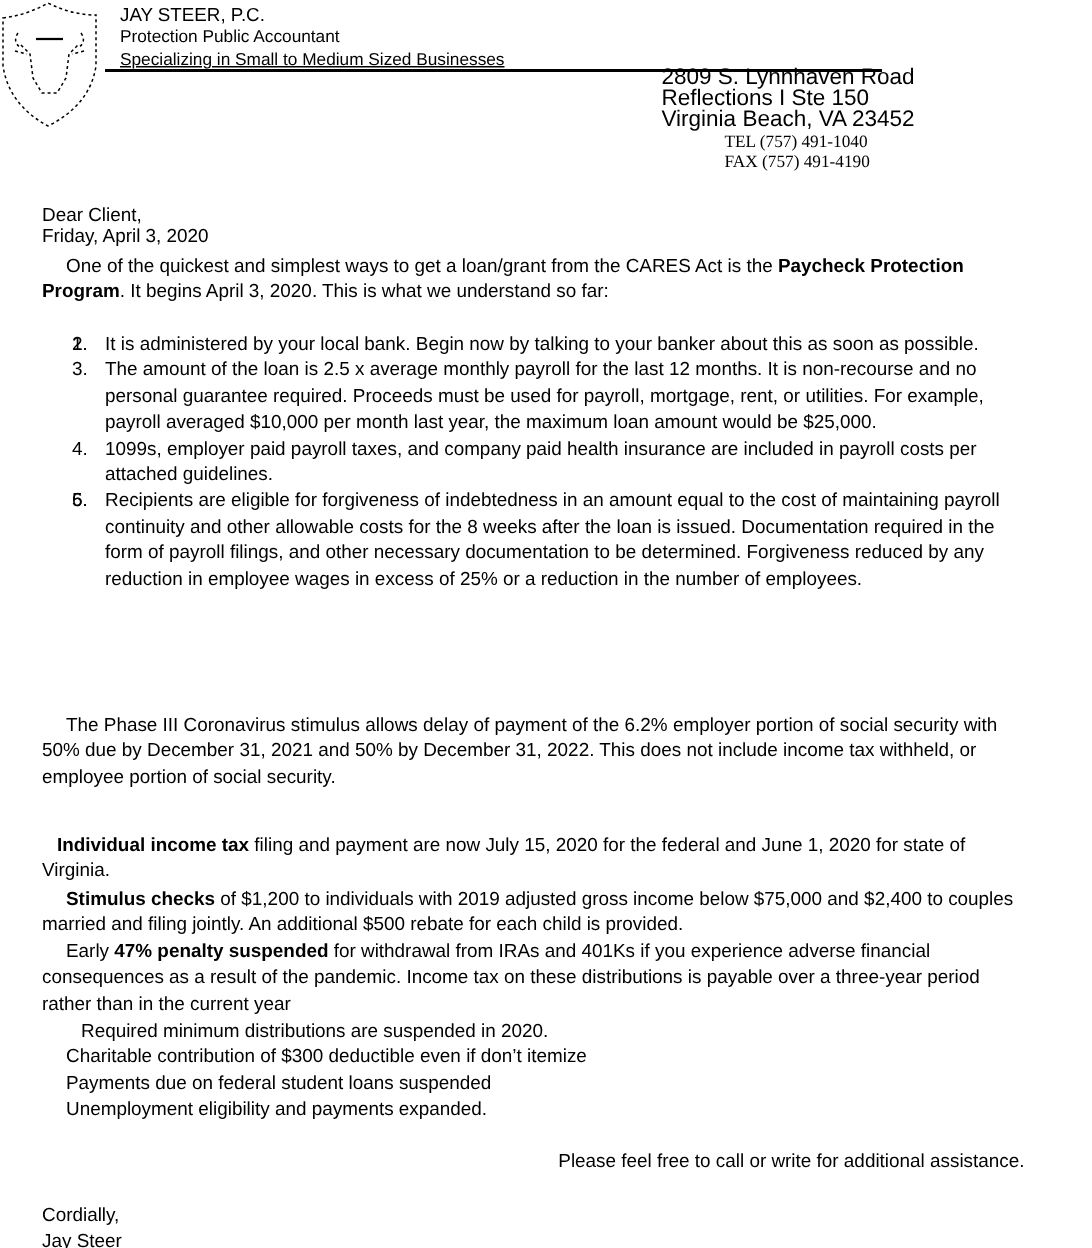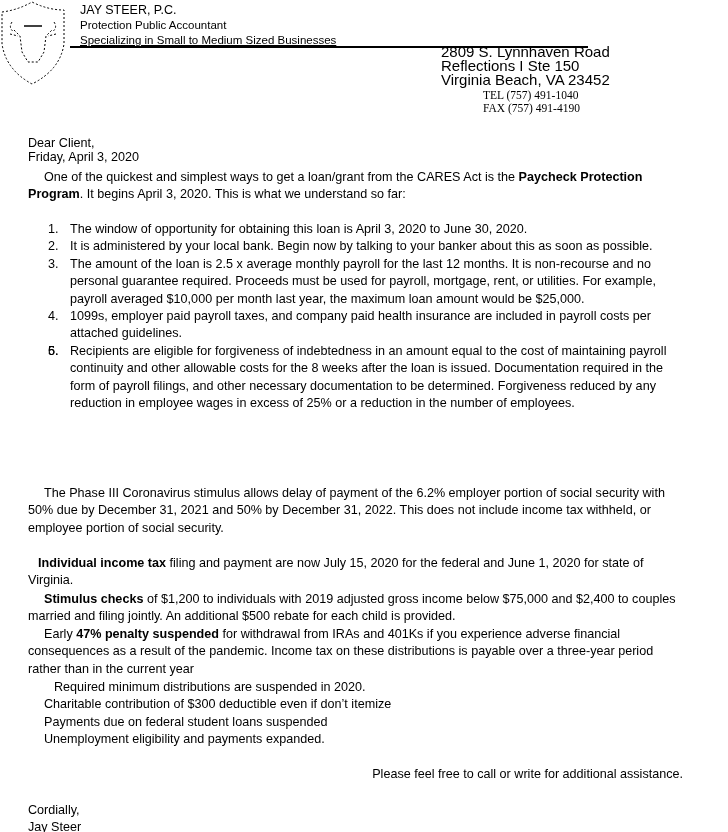--- a/index.html
+++ b/index.html
@@ -45,29 +45,29 @@
 <div class="abs addr" style="top:73px;">Virginia Beach, VA  23452</div>
 <div class="abs phone" style="top:88px;">TEL (757) 491-1040</div>
 <div class="abs phone" style="top:101px;">FAX (757) 491-4190</div>
 
 <div class="para" style="top:117px;margin-top:32px;">Friday, April 3, 2020</div>
 <div class="para" style="top:135px;">Dear Client,</div>
 
 <div class="para indent" style="top:169px;"><span>One of the quickest and simplest ways to get a loan/grant from the CARES Act is the </span><b>Paycheck Protection Program</b><span>.  It begins April 3, 2020.  This is what we understand so far:</span></div>
 
 <ol class="list">
-  <li><span class="num">1.</span><span>The window of opportunity for obtaining this loan is April 3, 2020 to June 30, 2020.</span></li>
+  <li><span class="num">1.</span></li>
   <li><span class="num">2.</span><span> It is administered by your local bank.   Begin now by talking to your banker about this as soon as possible.</span></li>
   <li><span class="num">3.</span><span> The amount of the loan is 2.5 x average monthly payroll for the last 12 months.  It is non-recourse and no personal guarantee required.   Proceeds must be used for payroll, mortgage, rent, or utilities.   For example, payroll averaged $10,000 per month last year, the maximum loan amount would be $25,000.</span></li>
   <li><span class="num">4.</span><span>1099s, employer paid payroll taxes, and company paid health insurance are included in payroll costs per attached guidelines.</span></li>
   <li><span class="num">5.</span></li>
   <li><span class="num">6.</span><span> Recipients are eligible for forgiveness of indebtedness in an amount equal to the cost of maintaining payroll continuity and other allowable costs for the 8 weeks after the loan is issued.   Documentation required in the form of payroll filings, and other necessary documentation to be determined.   Forgiveness reduced by any reduction in employee wages in excess of 25% or a reduction in the number of employees.</span></li>
 </ol>
 
-<div class="para indent" style="top:485px;">The Phase III Coronavirus stimulus allows delay of payment of the 6.2% employer portion of social security with 50% due by December 31, 2021 and 50% by December 31, 2022.  This does not include income tax withheld, or employee portion of social security.</div>
+<div class="para indent" style="top:475px;">The Phase III Coronavirus stimulus allows delay of payment of the 6.2% employer portion of social security with 50% due by December 31, 2021 and 50% by December 31, 2022.  This does not include income tax withheld, or employee portion of social security.</div>
 
 <div class="para" style="top:555px; text-indent:10px;"><b>Individual income tax</b><span> filing and payment are now July 15, 2020 for the federal and June 1, 2020 for state of Virginia.</span></div>
 
 <div class="para indent" style="top:591px;"><b>Stimulus checks</b><span> of $1,200 to individuals with 2019 adjusted gross income below $75,000 and $2,400 to couples married and filing jointly.  An additional $500 rebate for each child is provided.</span></div>
 
 <div class="para indent" style="top:626px;"><span>Early </span><b>47% penalty suspended</b><span> for withdrawal from IRAs and 401Ks if you experience adverse financial consequences as a result of the pandemic.   Income tax on these distributions is payable over a three-year period rather than in the current year</span></div>
 
 <div class="para" style="top:679px; left:54px;">Required minimum distributions are suspended in 2020.</div>
 <div class="para" style="top:696px; left:44px;">Charitable contribution of $300 deductible even if don’t itemize</div>
 <div class="para" style="top:714px; left:44px;">Payments due on federal student loans suspended</div>

